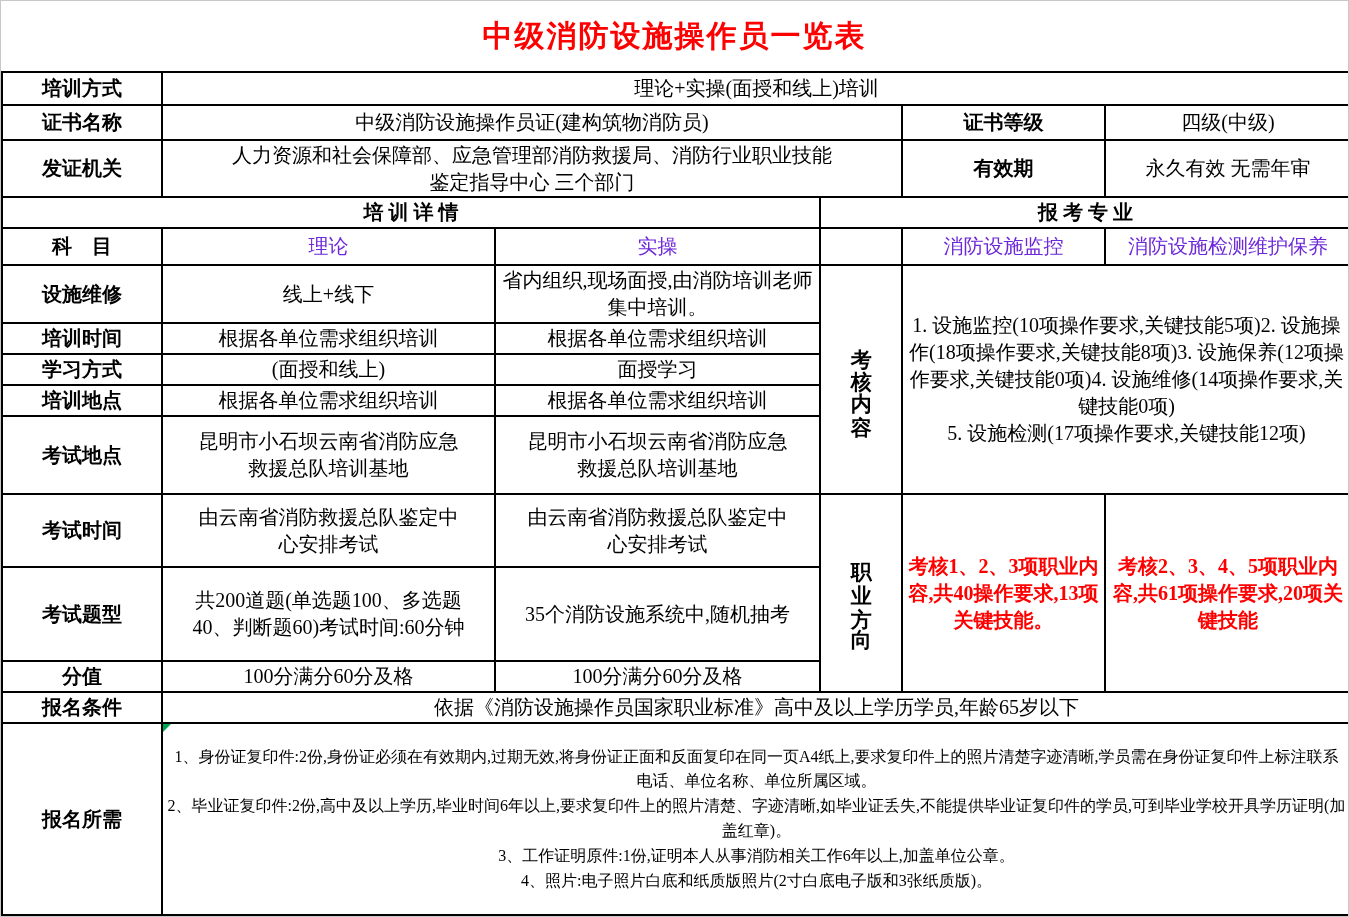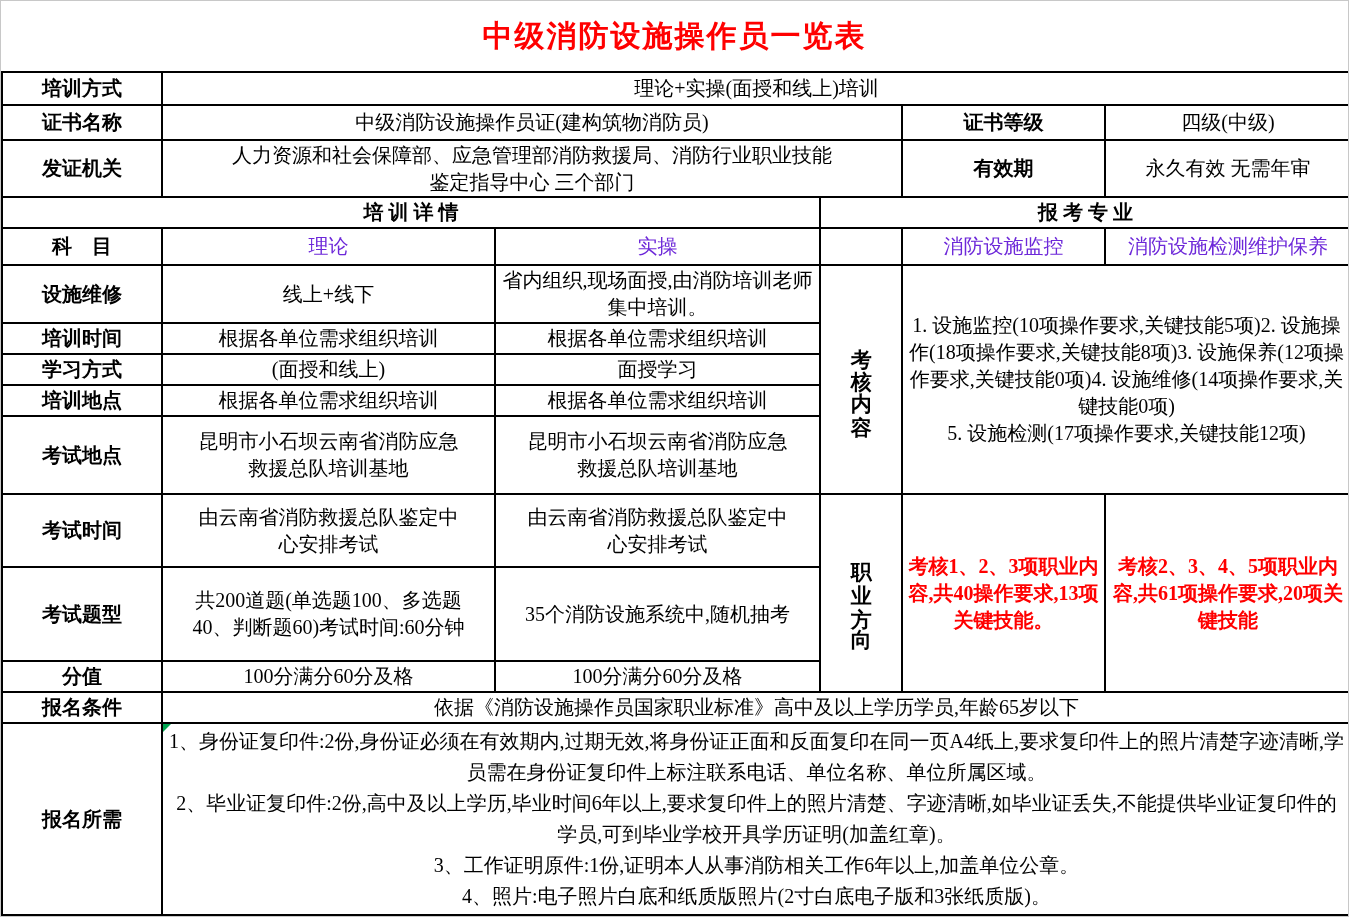--- a/index.html
+++ b/index.html
@@ -46,21 +46,21 @@
     display: inline-block;
     writing-mode: vertical-rl;
     text-orientation: upright;
     font-weight: bold;
     font-size: 21px;
     letter-spacing: 22px;
   }
   td.assess-cell { font-size: 21px; line-height: 1.55; padding: 2px 6px; }
   td.left { text-align: left; padding-left: 7px; }
   td.req-cell { text-align: left; vertical-align: middle; position: relative; padding: 4px 8px 4px 7px; }
-  .req-line { font-size: 20px; line-height: 1.55; }
+  .req-line { font-size: 16px; line-height: 1.55; }
   .err-marker {
     position: absolute;
     top: 0; left: 0;
     width: 0; height: 0;
     border-top: 8px solid #00a651;
     border-right: 8px solid transparent;
   }
 </style>
 </head>
 <body>

